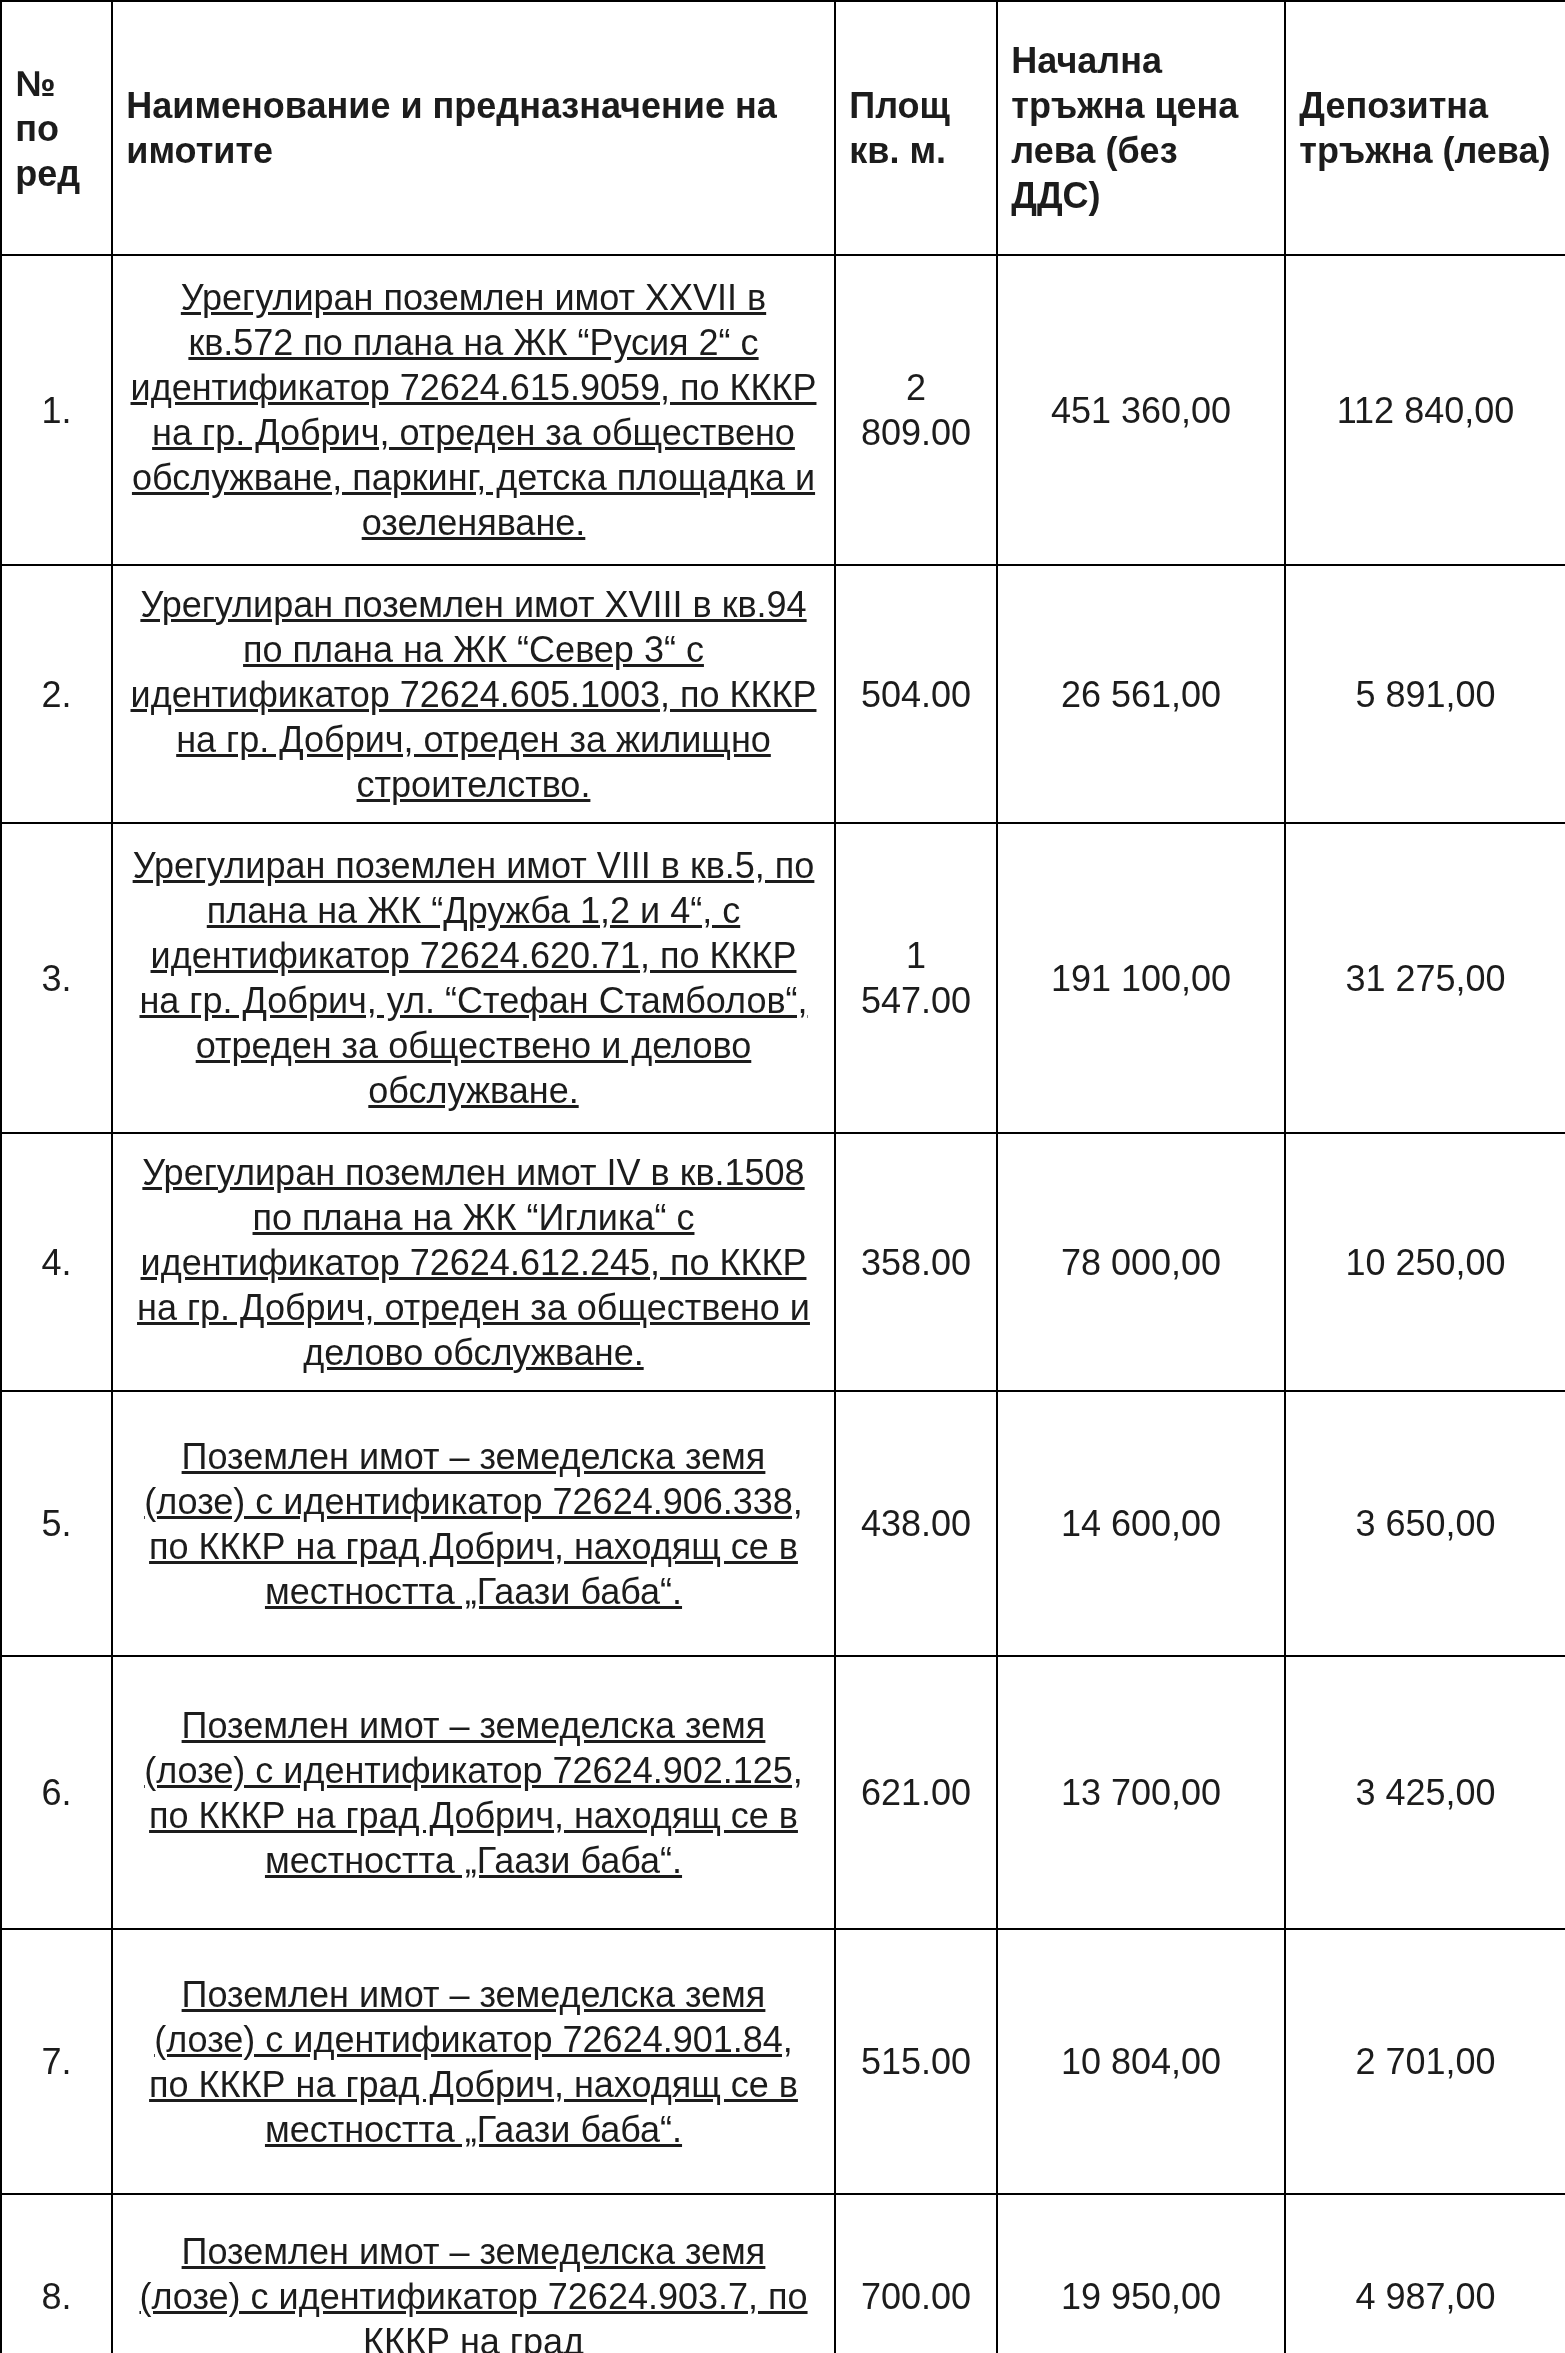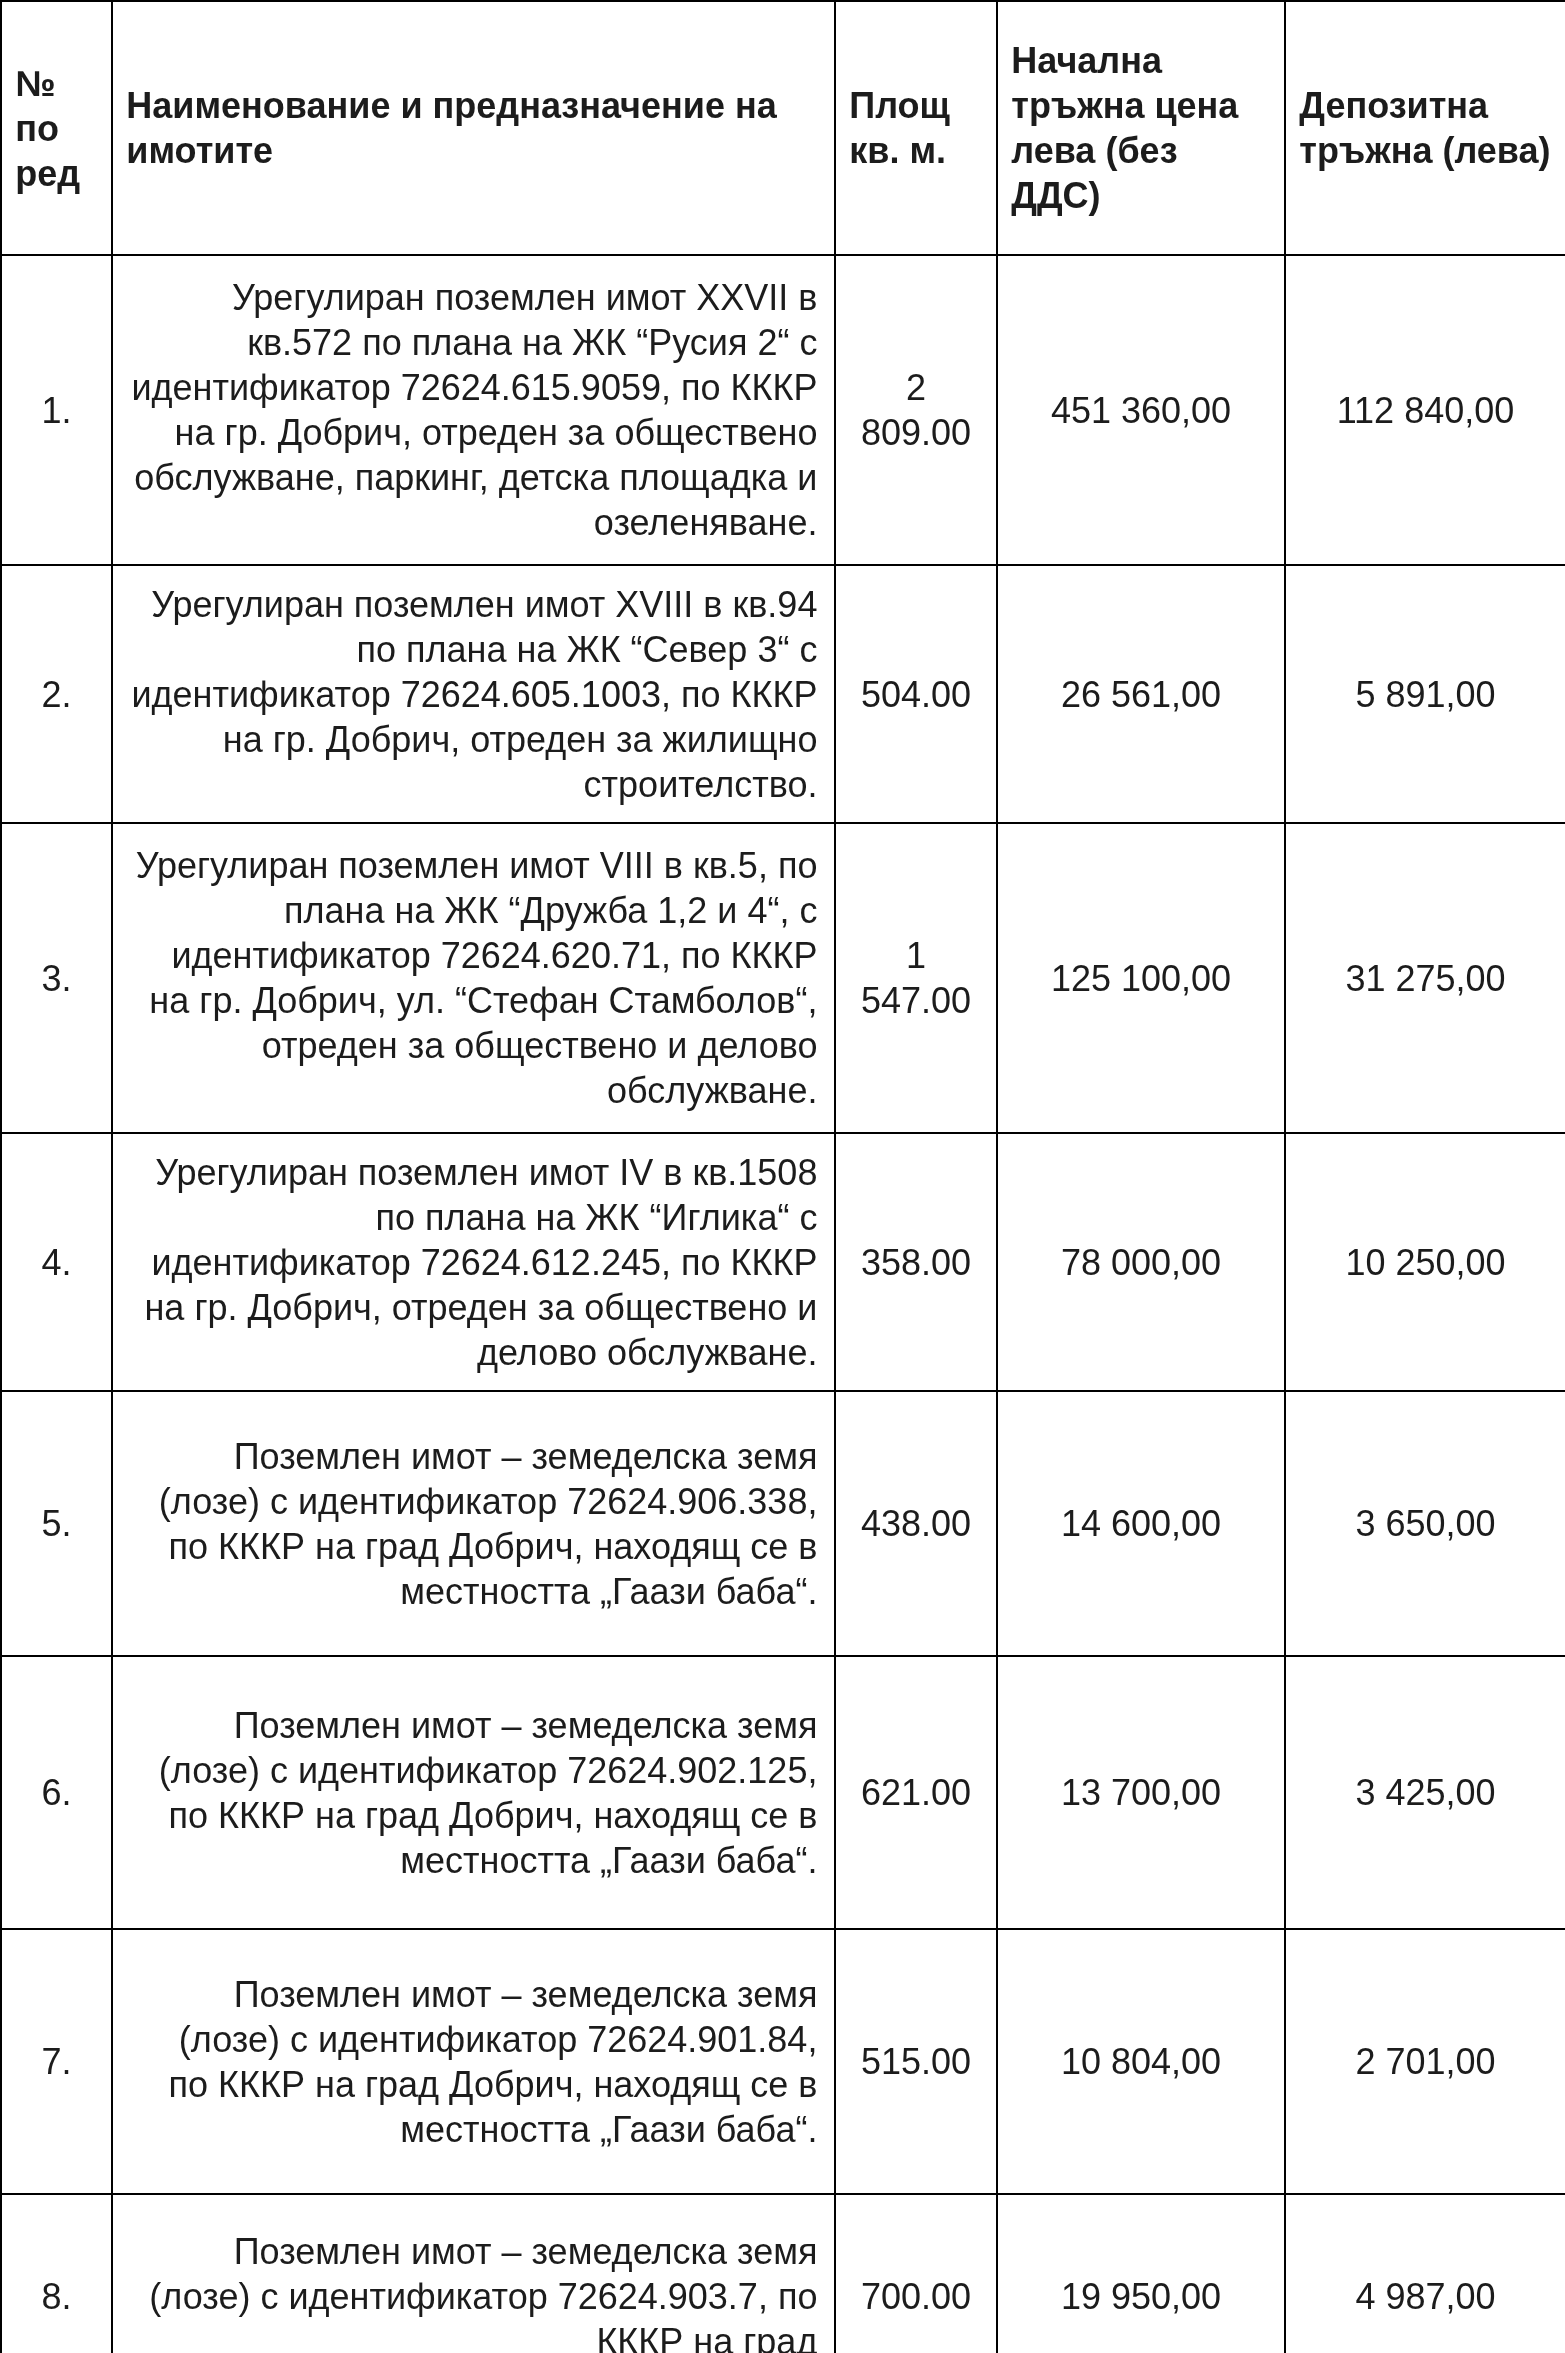--- a/index.html
+++ b/index.html
@@ -33,22 +33,23 @@
     padding: 12.4px 13.3px;
   }
   th.c-num  { padding-left: 11.6px; padding-right: 6.6px; }
   th.c-area { padding-left: 11.6px; padding-right: 8.3px; }
   th.c-price { text-align: justify; margin-left: 22px; }
   td.c-num {
     text-align: center;
     padding: 12.4px 5px;
   }
   td.c-name {
-    text-align: right;
+    text-align: center;
     padding: 12.4px 16.6px;
+    text-decoration: underline;
   }
   td.c-area,
   td.c-price,
   td.c-dep {
     text-align: center;
     padding: 12.4px 10px;
   }
 </style>
 </head>
 <body>
@@ -82,21 +83,21 @@
       <td class="c-num">2.</td>
       <td class="c-name">Урегулиран поземлен имот XVIII в кв.94 по плана на ЖК “Север 3“ с идентификатор 72624.605.1003, по КККР на гр. Добрич, отреден за жилищно строителство.</td>
       <td class="c-area">504.00</td>
       <td class="c-price">26 561,00</td>
       <td class="c-dep">5 891,00</td>
     </tr>
     <tr style="height:310px">
       <td class="c-num">3.</td>
       <td class="c-name">Урегулиран поземлен имот VIII в кв.5, по плана на ЖК “Дружба 1,2 и 4“, с идентификатор 72624.620.71, по КККР на гр. Добрич, ул. “Стефан Стамболов“, отреден за обществено и делово обслужване.</td>
       <td class="c-area">1 547.00</td>
-      <td class="c-price">125 100,00</td>
+      <td class="c-price">191 100,00</td>
       <td class="c-dep">31 275,00</td>
     </tr>
     <tr style="height:258px">
       <td class="c-num">4.</td>
       <td class="c-name">Урегулиран поземлен имот IV в кв.1508 по плана на ЖК “Иглика“ с идентификатор 72624.612.245, по КККР на гр. Добрич, отреден за обществено и делово обслужване.</td>
       <td class="c-area">358.00</td>
       <td class="c-price">78 000,00</td>
       <td class="c-dep">10 250,00</td>
     </tr>
     <tr style="height:265px">

